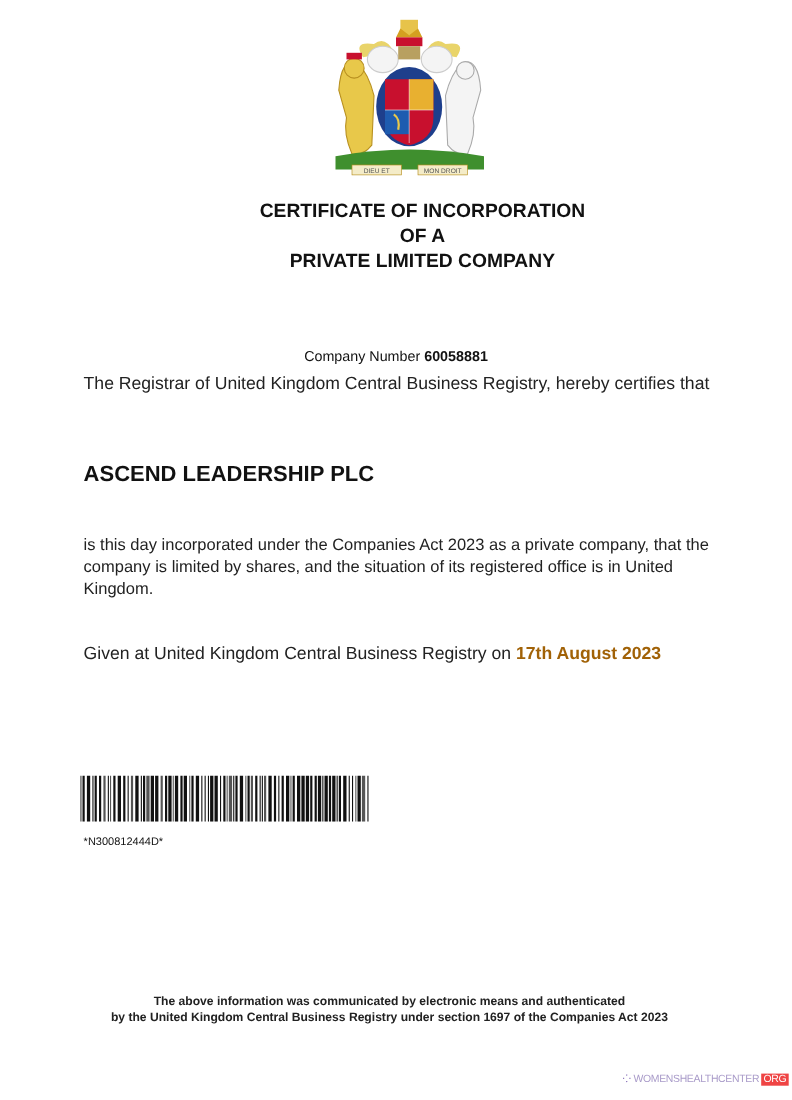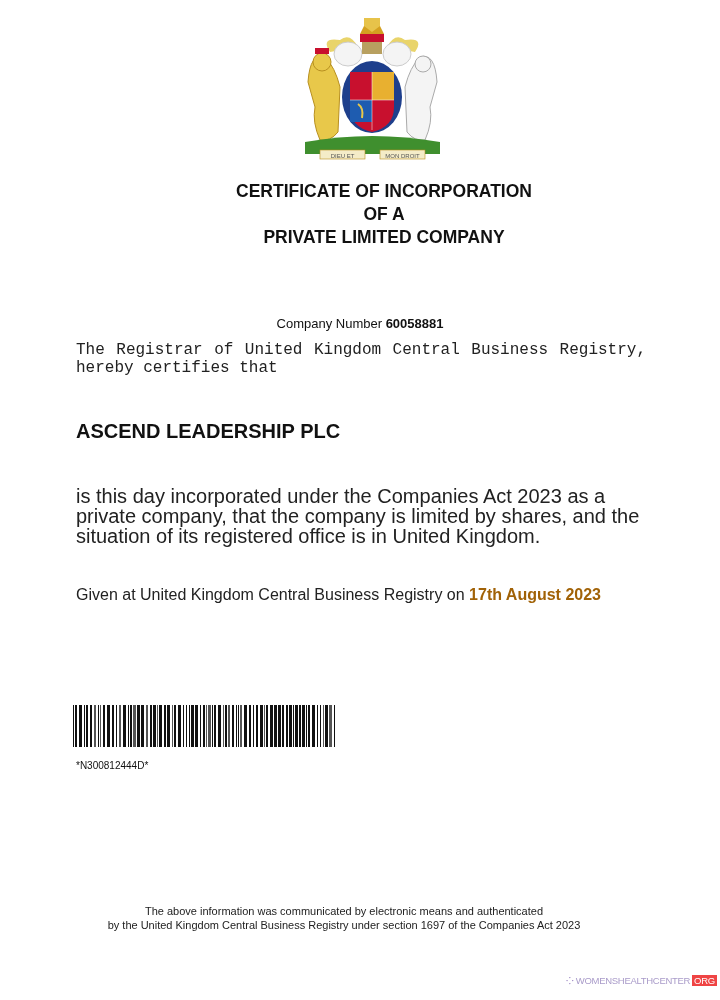--- a/index.html
+++ b/index.html
@@ -1,28 +1,28 @@
 <!DOCTYPE html>
 <html><head>
 <meta charset="utf-8">
 <style>
   html,body{margin:0;padding:0;background:#fff;}
   body{width:720px;height:1000px;position:relative;overflow:hidden;font-family:"Liberation Sans",sans-serif;color:#111;}
   .crest{position:absolute;left:300px;top:12px;width:145px;height:150px;}
   .title{position:absolute;left:0;width:720px;top:180px;text-align:center;font-weight:bold;font-size:17.5px;line-height:23px;color:#111;padding-left:24px;}
   .compnum{position:absolute;left:0;width:720px;top:284px;text-align:center;font-size:13px;margin-top:32px;}
   .compnum b{font-weight:bold;}
-  .para1{position:absolute;left:76px;width:570px;top:341px;font-size:16px;line-height:18px;text-align:justify;text-align-last:left;color:#222;font-family:Liberation Mono, monospace;}
+  .para1{position:absolute;left:76px;width:570px;top:341px;font-size:16px;line-height:18px;text-align:justify;text-align-last:left;color:#222;}
   .company{position:absolute;left:76px;top:420px;font-size:20px;font-weight:bold;color:#111;}
-  .para2{position:absolute;left:76px;width:570px;top:486px;font-size:20px;line-height:20px;color:#222;}
+  .para2{position:absolute;left:76px;width:570px;top:486px;font-size:15px;line-height:20px;color:#222;}
   .given{position:absolute;left:76px;top:586px;font-size:16px;color:#222;white-space:nowrap;}
   .given b{font-weight:bold;color:#a16207;}
   .barcode{position:absolute;left:73px;top:705px;width:263px;height:42px;}
   .barcode-text{position:absolute;left:76px;top:760px;font-size:10px;color:#111;}
-  .footer{position:absolute;left:4px;width:680px;top:904px;text-align:center;font-size:11px;line-height:14px;color:#222;}
+  .footer{position:absolute;left:14px;width:680px;top:904px;text-align:center;font-size:11px;line-height:14px;color:#222;font-weight:bold;}
   .watermark{position:absolute;left:566px;top:974px;font-size:9.5px;color:#a99bc9;letter-spacing:-0.3px;white-space:nowrap;}
   .watermark .org{background:#ef4444;color:#fff;padding:0 2px;margin-left:2px;}
 </style>
 </head>
 <body>
 
 <svg class="crest" viewBox="0 0 145 150">
 
   <path d="M30 40 Q20 25 40 28 Q50 20 58 35 Z" fill="#e9d46a"></path>
   <path d="M115 40 Q125 25 105 28 Q95 20 87 35 Z" fill="#e9d46a"></path>

